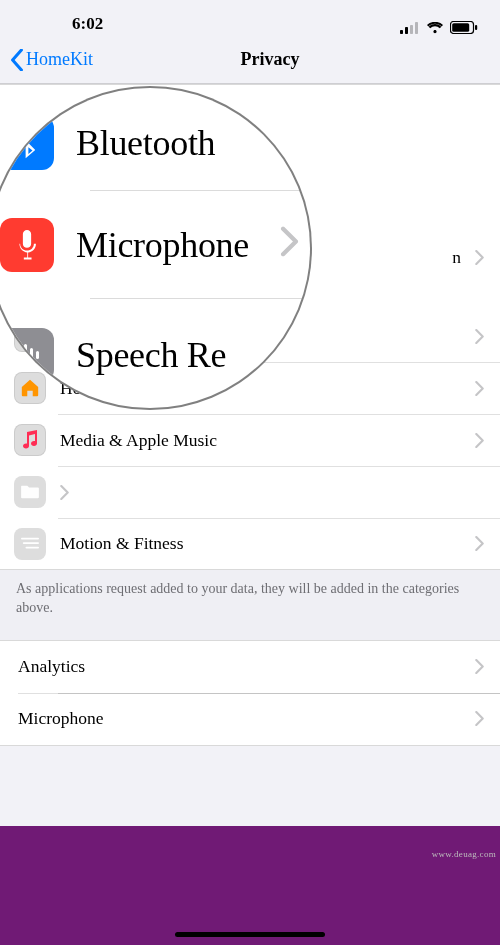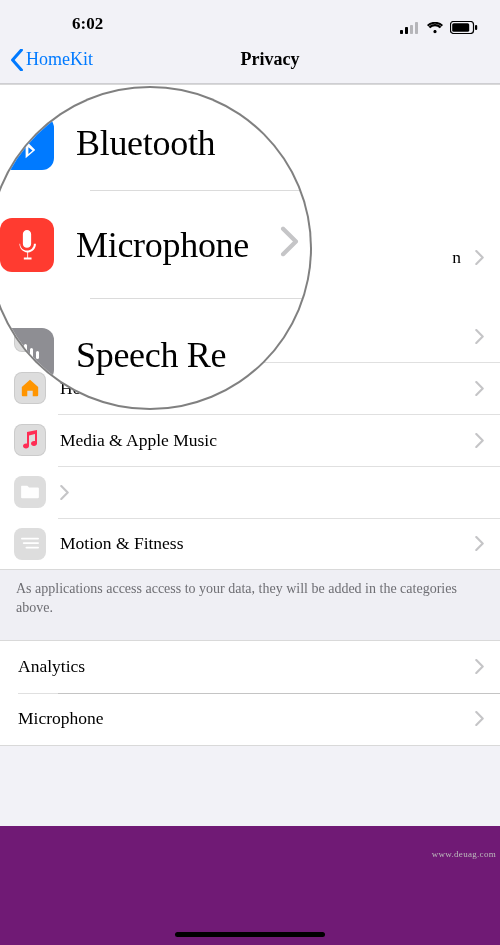--- a/index.html
+++ b/index.html
@@ -230,21 +230,21 @@
             </g>
           </svg>
       </div>
       <div class="label">Motion &amp; Fitness</div>
       <svg class="chev" width="9" height="15" viewBox="0 0 8 14">
           <polyline points="1,1 7,7 1,13" fill="none" stroke="currentColor" stroke-width="2" stroke-linecap="round" stroke-linejoin="round"></polyline>
         </svg>
     </div>
   </div>
 
-  <div class="footer-note">As applications access access to your data, they will be added in the categories above.</div>
+  <div class="footer-note">As applications request added to your data, they will be added in the categories above.</div>
 
   <div class="list section-border-top section-border-bottom">
     <div class="row" style="padding-left:18px;">
       <div class="label">Analytics</div>
       <svg class="chev" width="9" height="15" viewBox="0 0 8 14">
           <polyline points="1,1 7,7 1,13" fill="none" stroke="currentColor" stroke-width="2" stroke-linecap="round" stroke-linejoin="round"></polyline>
         </svg>
     </div>
     <div class="row" style="padding-left:18px;">
       <div style="position:absolute;top:0;left:18px;right:0;border-top:1px solid rgba(0,0,0,0.12);"></div>

